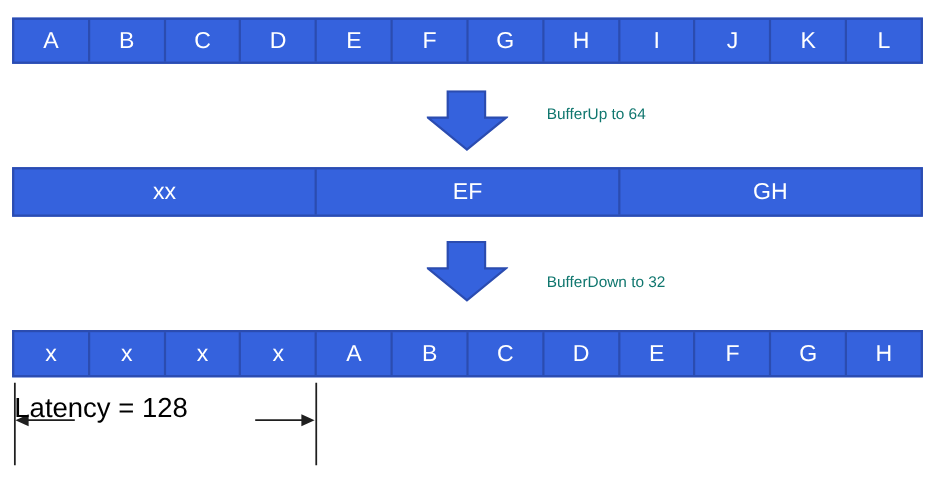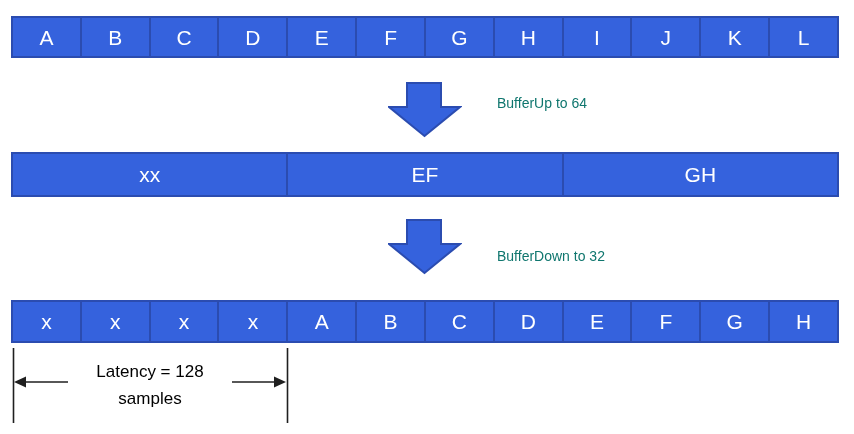--- a/index.html
+++ b/index.html
@@ -63,23 +63,23 @@
     left: 0;
     top: 340px;
     width: 300px;
     height: 94px;
   }
   .latency-text {
     position: absolute;
     left: 13px;
     top: 358px;
     width: 274px;
-    text-align: center;
+    text-align: left;
     color: #000000;
-    font-size: 17px;
+    font-size: 25px;
     line-height: 27px;
   }
 </style>
 </head>
 <body>
 
 <div class="canvas">
 
   <div class="buffer-row row-input">
       <div class="cell">A</div>
@@ -133,16 +133,15 @@
     <line x1="13.5" y1="8" x2="13.5" y2="83" stroke="#1F1F1F" stroke-width="1.6"></line>
     <line x1="287.5" y1="8" x2="287.5" y2="83" stroke="#1F1F1F" stroke-width="1.6"></line>
     <line x1="68" y1="42" x2="17" y2="42" stroke="#1F1F1F" stroke-width="1.6"></line>
     <polygon points="14,42 26,36.5 26,47.5" fill="#1F1F1F"></polygon>
     <line x1="232" y1="42" x2="283" y2="42" stroke="#1F1F1F" stroke-width="1.6"></line>
     <polygon points="286,42 274,36.5 274,47.5" fill="#1F1F1F"></polygon>
   </svg>
 
   <div class="latency-text">
     <div>Latency = 128</div>
-    <div>samples</div>
   </div>
 
 </div>
 
 </body></html>

